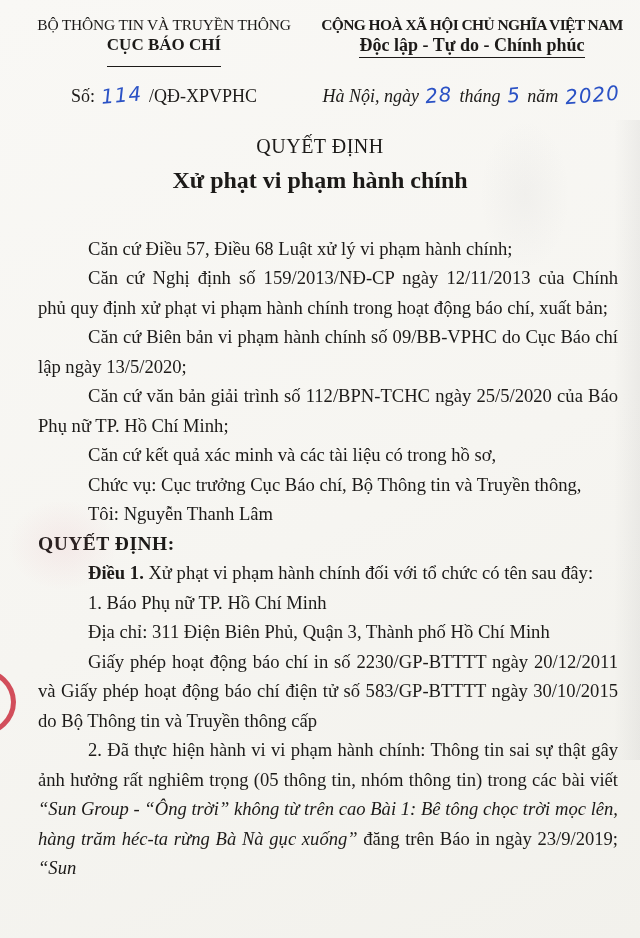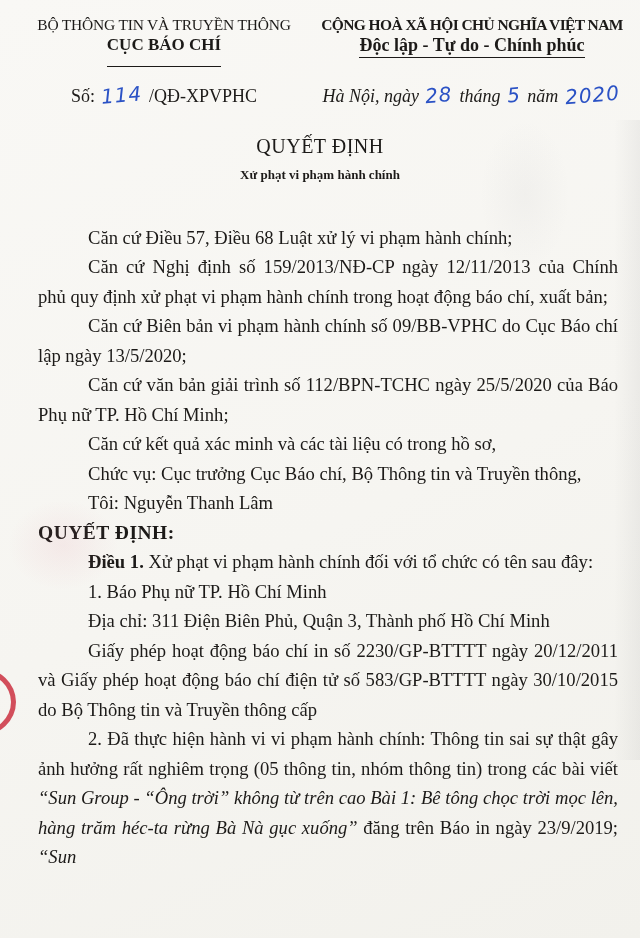--- a/index.html
+++ b/index.html
@@ -47,21 +47,21 @@
   .num{width:300px;text-align:center;font-size:18px;}
   .date{flex:1;text-align:center;font-style:italic;font-size:18px;}
   .hand{
     font-family:"DejaVu Sans",sans-serif;font-style:italic;font-weight:500;
     color:#2b52c5;font-size:20px;display:inline-block;transform:rotate(-5deg);
     letter-spacing:1px;padding:0 2px;
   }
   
   .titleblock{text-align:center;margin-top:28px;}
   .title-main{font-size:20px;font-weight:normal;letter-spacing:0.5px;}
-  .title-sub{font-size:13px;font-weight:bold;margin-top:9px;}
+  .title-sub{font-size:24px;font-weight:bold;margin-top:9px;}
   
   .bodytext{margin:40px 22px 0 38px;font-size:18.6px;line-height:29.5px;}
   .bodytext p{margin:0;text-indent:50px;text-align:justify;}
   .decision-heading{
     text-align:center;font-size:19.5px;font-weight:bold;letter-spacing:0.5px;
     margin:27px 0 31px 0;text-indent:0 !important;
   }
   .lead-bold{font-weight:bold;}
   .rep-row{display:flex;justify-content:space-between;padding-right:16px;}
   .rep-row .rep-left{text-indent:50px;}

